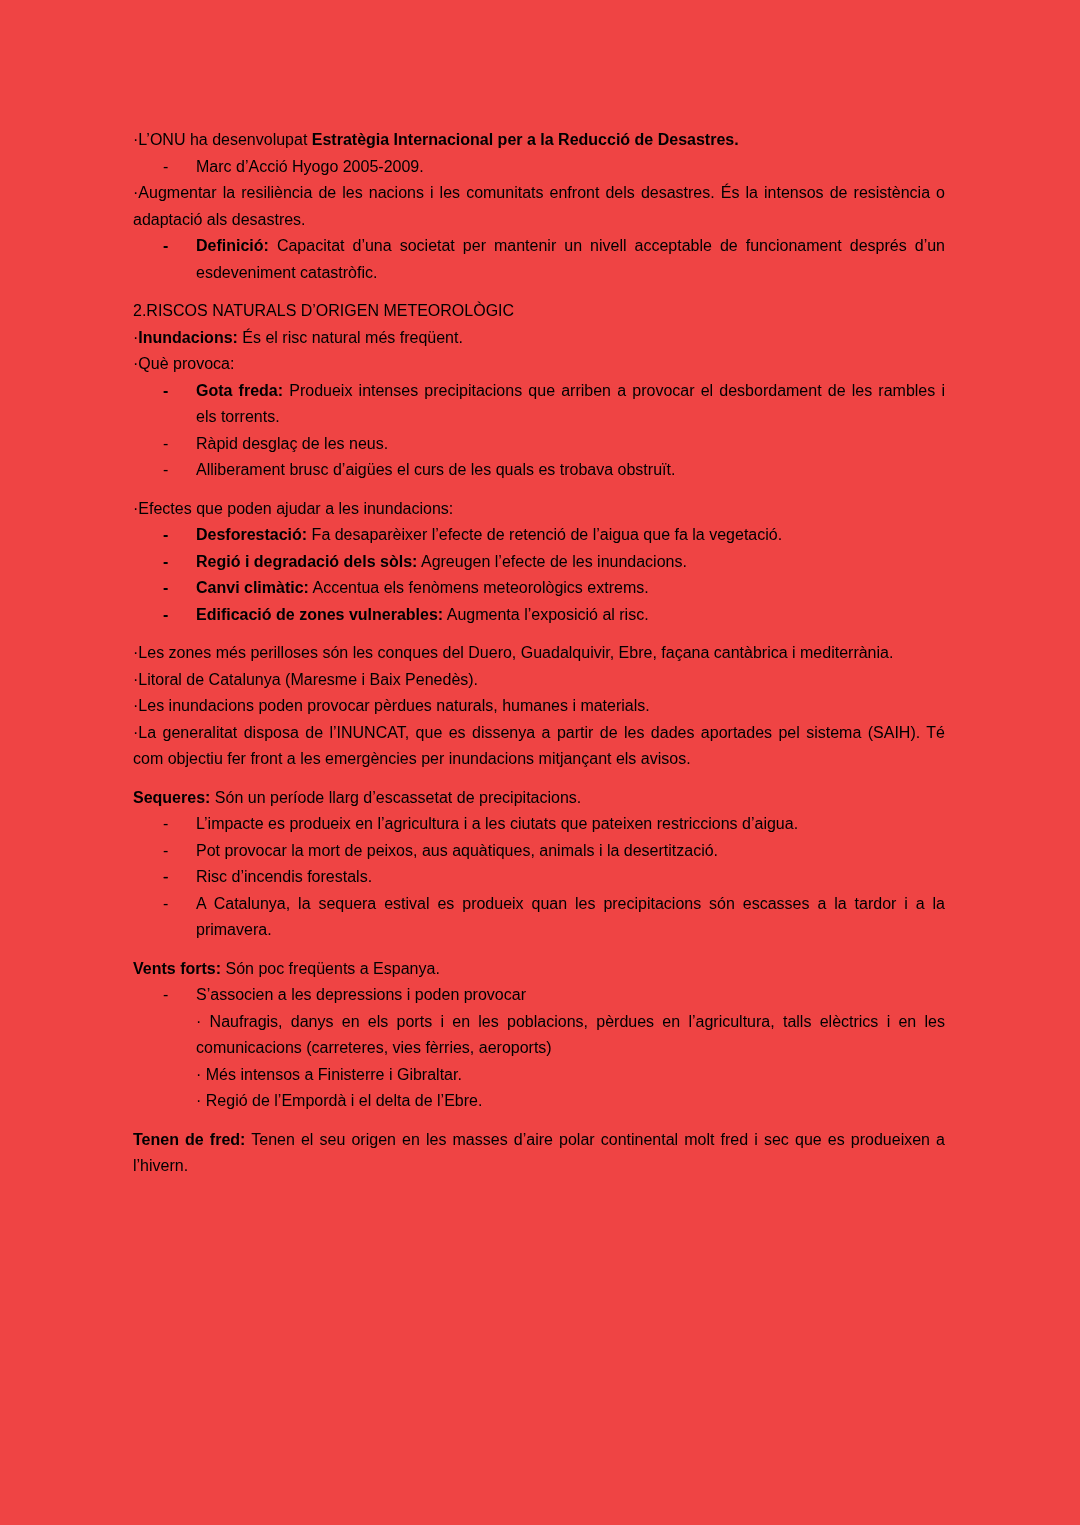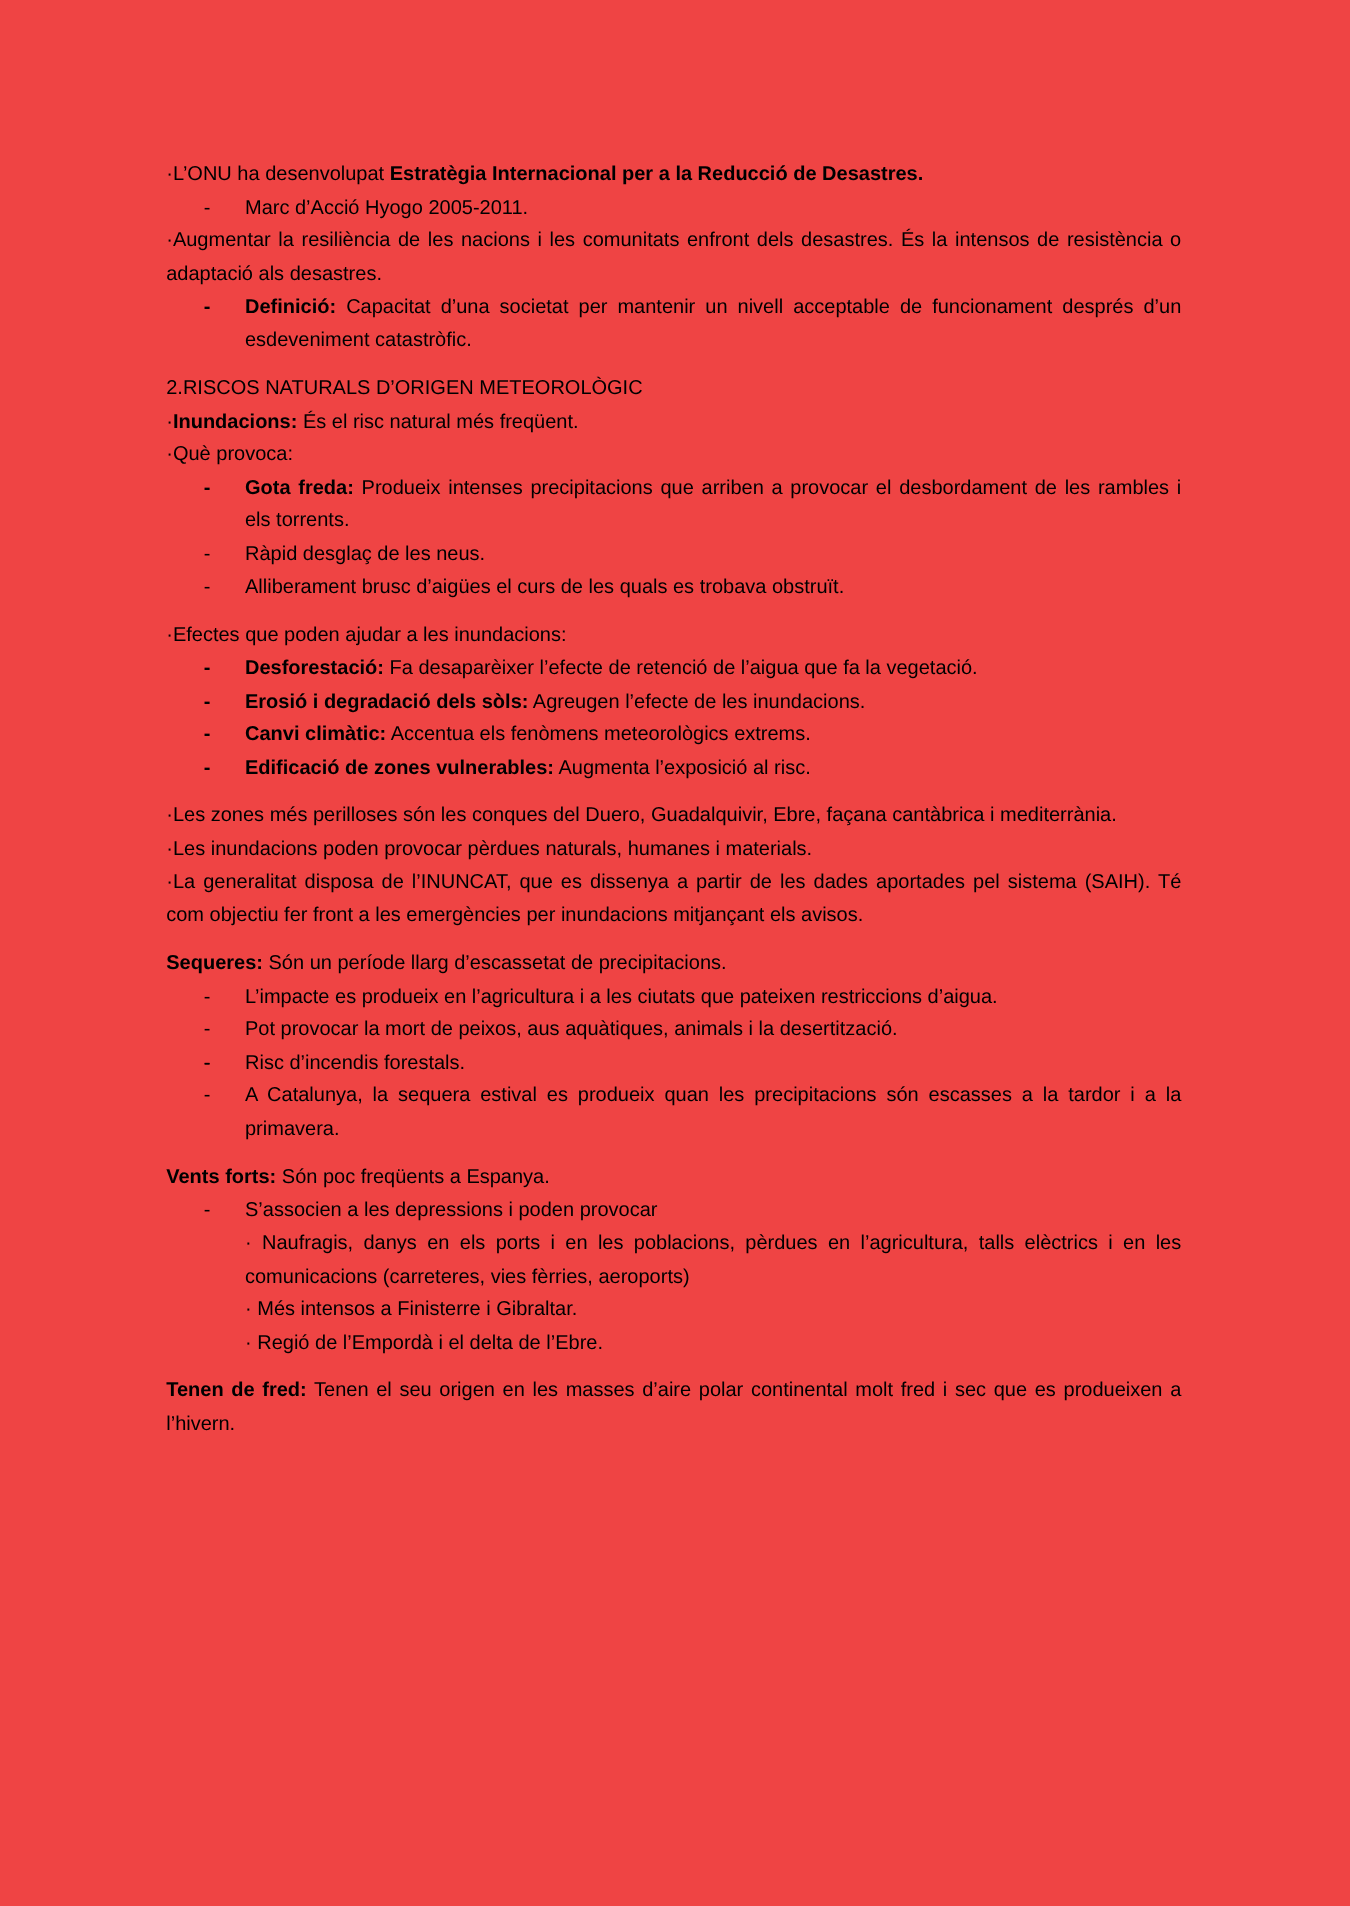--- a/index.html
+++ b/index.html
@@ -43,35 +43,36 @@
   .b {
     font-weight: bold;
   }
 </style>
 </head>
 <body>
 
 <div class="page">
   <div class="content">
       <div class="para"><span>·L’ONU ha desenvolupat </span><span class="b">Estratègia Internacional per a la Reducció de Desastres.</span></div>
-      <div class="bullet"><span class="dash">-</span><span>Marc d’Acció Hyogo 2005-2011.</span></div>
+      <div class="bullet"><span class="dash">-</span><span>Marc d’Acció Hyogo 2005-2009.</span></div>
       <div class="para"><span>·Augmentar la resiliència de les nacions i les comunitats enfront dels desastres. És la intensos de resistència o adaptació als desastres.</span></div>
       <div class="bullet"><span class="dash b">-</span><span class="b">Definició:</span><span> Capacitat d’una societat per mantenir un nivell acceptable de funcionament després d’un esdeveniment catastròfic.</span></div>
       <div class="para gap"><span>2.RISCOS NATURALS D’ORIGEN METEOROLÒGIC</span></div>
       <div class="para"><span>·</span><span class="b">Inundacions:</span><span> És el risc natural més freqüent.</span></div>
       <div class="para"><span>·Què provoca:</span></div>
       <div class="bullet"><span class="dash b">-</span><span class="b">Gota freda:</span><span> Produeix intenses precipitacions que arriben a provocar el desbordament de les rambles i els torrents.</span></div>
       <div class="bullet"><span class="dash">-</span><span>Ràpid desglaç de les neus.</span></div>
       <div class="bullet"><span class="dash">-</span><span>Alliberament brusc d’aigües el curs de les quals es trobava obstruït.</span></div>
       <div class="para gap"><span>·Efectes que poden ajudar a les inundacions:</span></div>
       <div class="bullet"><span class="dash b">-</span><span class="b">Desforestació:</span><span> Fa desaparèixer l’efecte de retenció de l’aigua que fa la vegetació.</span></div>
-      <div class="bullet"><span class="dash b">-</span><span class="b">Erosió i degradació dels sòls:</span><span> Agreugen l’efecte de les inundacions.</span></div>
+      <div class="bullet"><span class="dash b">-</span><span class="b">Regió i degradació dels sòls:</span><span> Agreugen l’efecte de les inundacions.</span></div>
       <div class="bullet"><span class="dash b">-</span><span class="b">Canvi climàtic:</span><span> Accentua els fenòmens meteorològics extrems.</span></div>
       <div class="bullet"><span class="dash b">-</span><span class="b">Edificació de zones vulnerables:</span><span> Augmenta l’exposició al risc.</span></div>
       <div class="para gap"><span>·Les zones més perilloses són les conques del Duero, Guadalquivir, Ebre, façana cantàbrica i mediterrània.</span></div>
+      <div class="para"><span>·Litoral de Catalunya (Maresme i Baix Penedès).</span></div>
       <div class="para"><span>·Les inundacions poden provocar pèrdues naturals, humanes i materials.</span></div>
       <div class="para"><span>·La generalitat disposa de l’INUNCAT, que es dissenya a partir de les dades aportades pel sistema (SAIH). Té com objectiu fer front a les emergències per inundacions mitjançant els avisos.</span></div>
       <div class="para gap"><span class="b">Sequeres:</span><span> Són un període llarg d’escassetat de precipitacions.</span></div>
       <div class="bullet"><span class="dash">-</span><span>L’impacte es produeix en l’agricultura i a les ciutats que pateixen restriccions d’aigua.</span></div>
       <div class="bullet"><span class="dash">-</span><span>Pot provocar la mort de peixos, aus aquàtiques, animals i la desertització.</span></div>
       <div class="bullet"><span class="dash">-</span></div>
       <div class="bullet"><span class="dash">-</span><span>Risc d’incendis forestals.</span></div>
       <div class="bullet"><span class="dash">-</span><span>A Catalunya, la sequera estival es produeix quan les precipitacions són escasses a la tardor i a la primavera.</span></div>
       <div class="para gap"><span class="b">Vents forts:</span><span> Són poc freqüents a Espanya.</span></div>
       <div class="bullet"><span class="dash">-</span><span>S’associen a les depressions i poden provocar</span></div>

